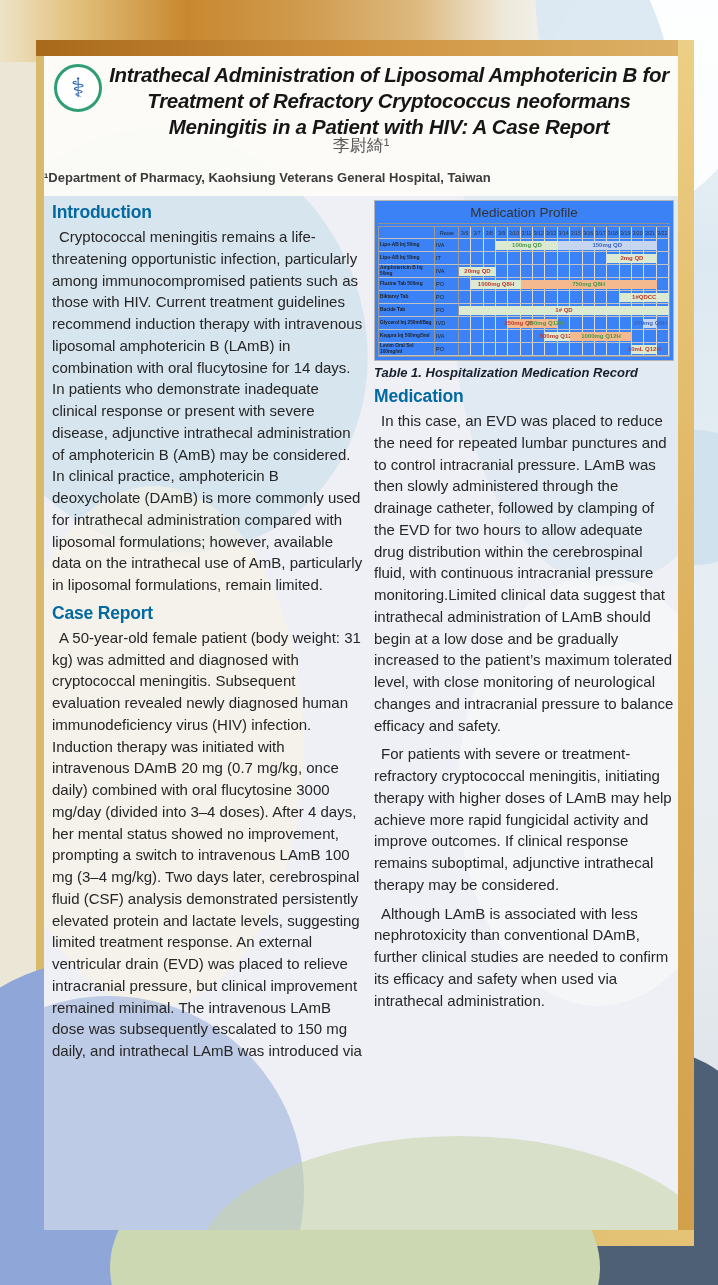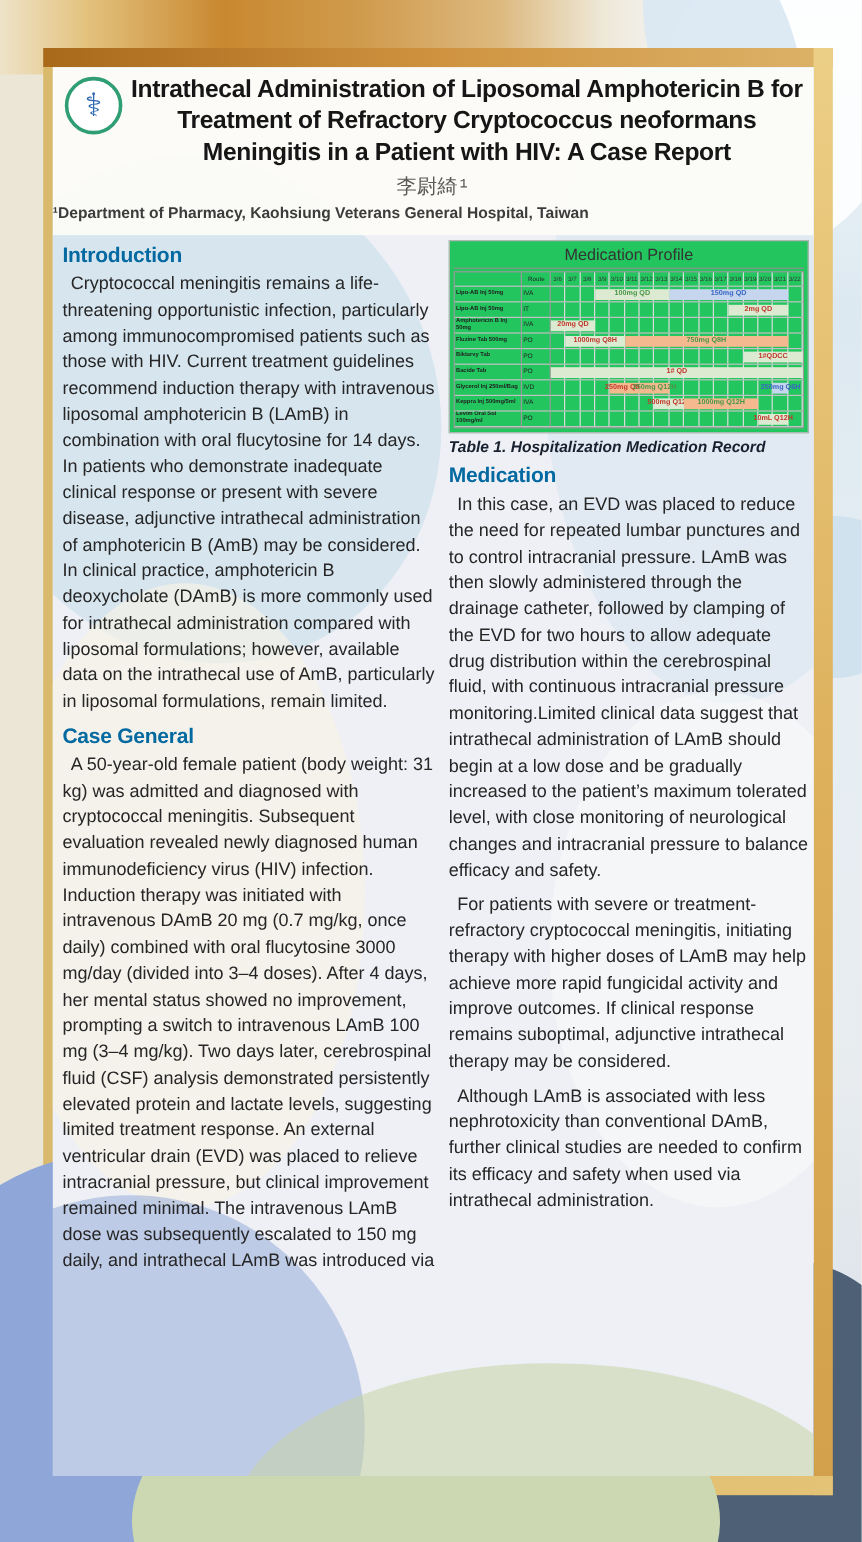--- a/index.html
+++ b/index.html
@@ -38,34 +38,34 @@
   .tint-blue-tr{right:-85px;top:-40px;width:310px;height:570px;background:rgba(205,226,240,.4);}
   .tint-white-mr{right:-60px;top:520px;width:280px;height:430px;background:rgba(252,252,250,.55);}
   .header-band{position:absolute;left:0;top:0;width:100%;height:140px;background:rgba(253,252,246,.93);}
 
   
   .logo{position:absolute;left:10px;top:8px;width:48px;height:48px;border-radius:50%;
     background:#fff;border:3px solid #2f9e74;box-sizing:border-box;
     display:flex;align-items:center;justify-content:center;}
   .logo span{font-size:27px;color:#2e66b0;line-height:1;}
   h1{position:absolute;left:62px;top:6px;width:566px;margin:0;font-size:20.5px;line-height:1.28;
-    text-align:center;color:#161616;letter-spacing:-0.3px;font-weight:700;}
-  .author{position:absolute;left:0;top:88px;width:100%;text-align:center;font-size:17px;color:#5a5a5a;font-family:Liberation Mono, monospace;}
+    text-align:center;color:#161616;letter-spacing:-0.3px;font-weight:700;font-style:italic;}
+  .author{position:absolute;left:0;top:78px;width:100%;text-align:center;font-size:17px;color:#5a5a5a;}
   .affiliation{position:absolute;left:0;top:114px;width:100%;font-size:13px;font-weight:700;color:#3c3c3c;}
 
   
   .col{position:absolute;top:142px;}
   .col-left{left:8px;width:312px;}
   .col-right{left:330px;width:300px;}
   .col h2{margin:4px 0 3px;font-size:17.5px;color:#0369a1;letter-spacing:-0.2px;}
   .col p{margin:0 0 7px;font-size:15px;line-height:1.45;color:#262626;text-indent:7px;}
   .col p.no-indent{text-indent:0;}
 
   
-  .med-table{margin:2px 0 0;background:#22c55e;border:1px solid #b5b5b5;padding:2px 3px 3px;}
+  .med-table{margin:2px 0 0;background:#3b82f6;border:1px solid #b5b5b5;padding:2px 3px 3px;}
   .med-title{text-align:center;font-size:13.5px;color:#333;border-bottom:1px solid #8f8f8f;padding:2px 0 3px;margin-bottom:2px;}
   .med-grid{border:1px solid #9a9a9a;}
   .m-row{display:grid;grid-template-columns:56px 24px 1fr;height:13px;}
   .m-head{height:12px;}
   .m-name{font-size:4.8px;font-weight:700;line-height:1.15;padding:0 1px;border-right:1px solid #9a9a9a;
     border-bottom:1px solid #c2c2c2;overflow:hidden;display:flex;align-items:center;color:#222;}
   .m-route{font-size:5.5px;border-right:1px solid #9a9a9a;border-bottom:1px solid #c2c2c2;
     display:flex;align-items:center;padding-left:1px;color:#222;}
   .m-timeline{position:relative;display:grid;border-bottom:1px solid #c2c2c2;}
   .m-cell{border-right:1px solid #dcdcdc;}
@@ -108,21 +108,21 @@
     <div class="logo">
         <span>⚕</span>
       </div>
     <h1>Intrathecal Administration of Liposomal Amphotericin B for Treatment of Refractory Cryptococcus neoformans Meningitis in a Patient with HIV: A Case Report</h1>
     <div class="author">李尉綺¹</div>
     <div class="affiliation">¹Department of Pharmacy, Kaohsiung Veterans General Hospital, Taiwan</div>
 
     <div class="col col-left">
       <h2>Introduction</h2>
       <p>Cryptococcal meningitis remains a life-threatening opportunistic infection, particularly among immunocompromised patients such as those with HIV. Current treatment guidelines recommend induction therapy with intravenous liposomal amphotericin B (LAmB) in combination with oral flucytosine for 14 days. In patients who demonstrate inadequate clinical response or present with severe disease, adjunctive intrathecal administration of amphotericin B (AmB) may be considered. In clinical practice, amphotericin B deoxycholate (DAmB) is more commonly used for intrathecal administration compared with liposomal formulations; however, available data on the intrathecal use of AmB, particularly in liposomal formulations, remain limited.</p>
-      <h2>Case General</h2>
+      <h2>Case Report</h2>
       <p>A 50-year-old female patient (body weight: 31 kg) was admitted and diagnosed with cryptococcal meningitis. Subsequent evaluation revealed newly diagnosed human immunodeficiency virus (HIV) infection. Induction therapy was initiated with intravenous DAmB 20 mg (0.7 mg/kg, once daily) combined with oral flucytosine 3000 mg/day (divided into 3–4 doses). After 4 days, her mental status showed no improvement, prompting a switch to intravenous LAmB 100 mg (3–4 mg/kg). Two days later, cerebrospinal fluid (CSF) analysis demonstrated persistently elevated protein and lactate levels, suggesting limited treatment response. An external ventricular drain (EVD) was placed to relieve intracranial pressure, but clinical improvement remained minimal. The intravenous LAmB dose was subsequently escalated to 150 mg daily, and intrathecal LAmB was introduced via</p>
     </div>
 
     <div class="col col-right">
 
       <div class="med-table">
         <div class="med-title">Medication Profile</div>
         <div class="med-grid" id="med-grid">
             <div class="m-row m-head">
               <div class="m-name m-hcell"></div>

